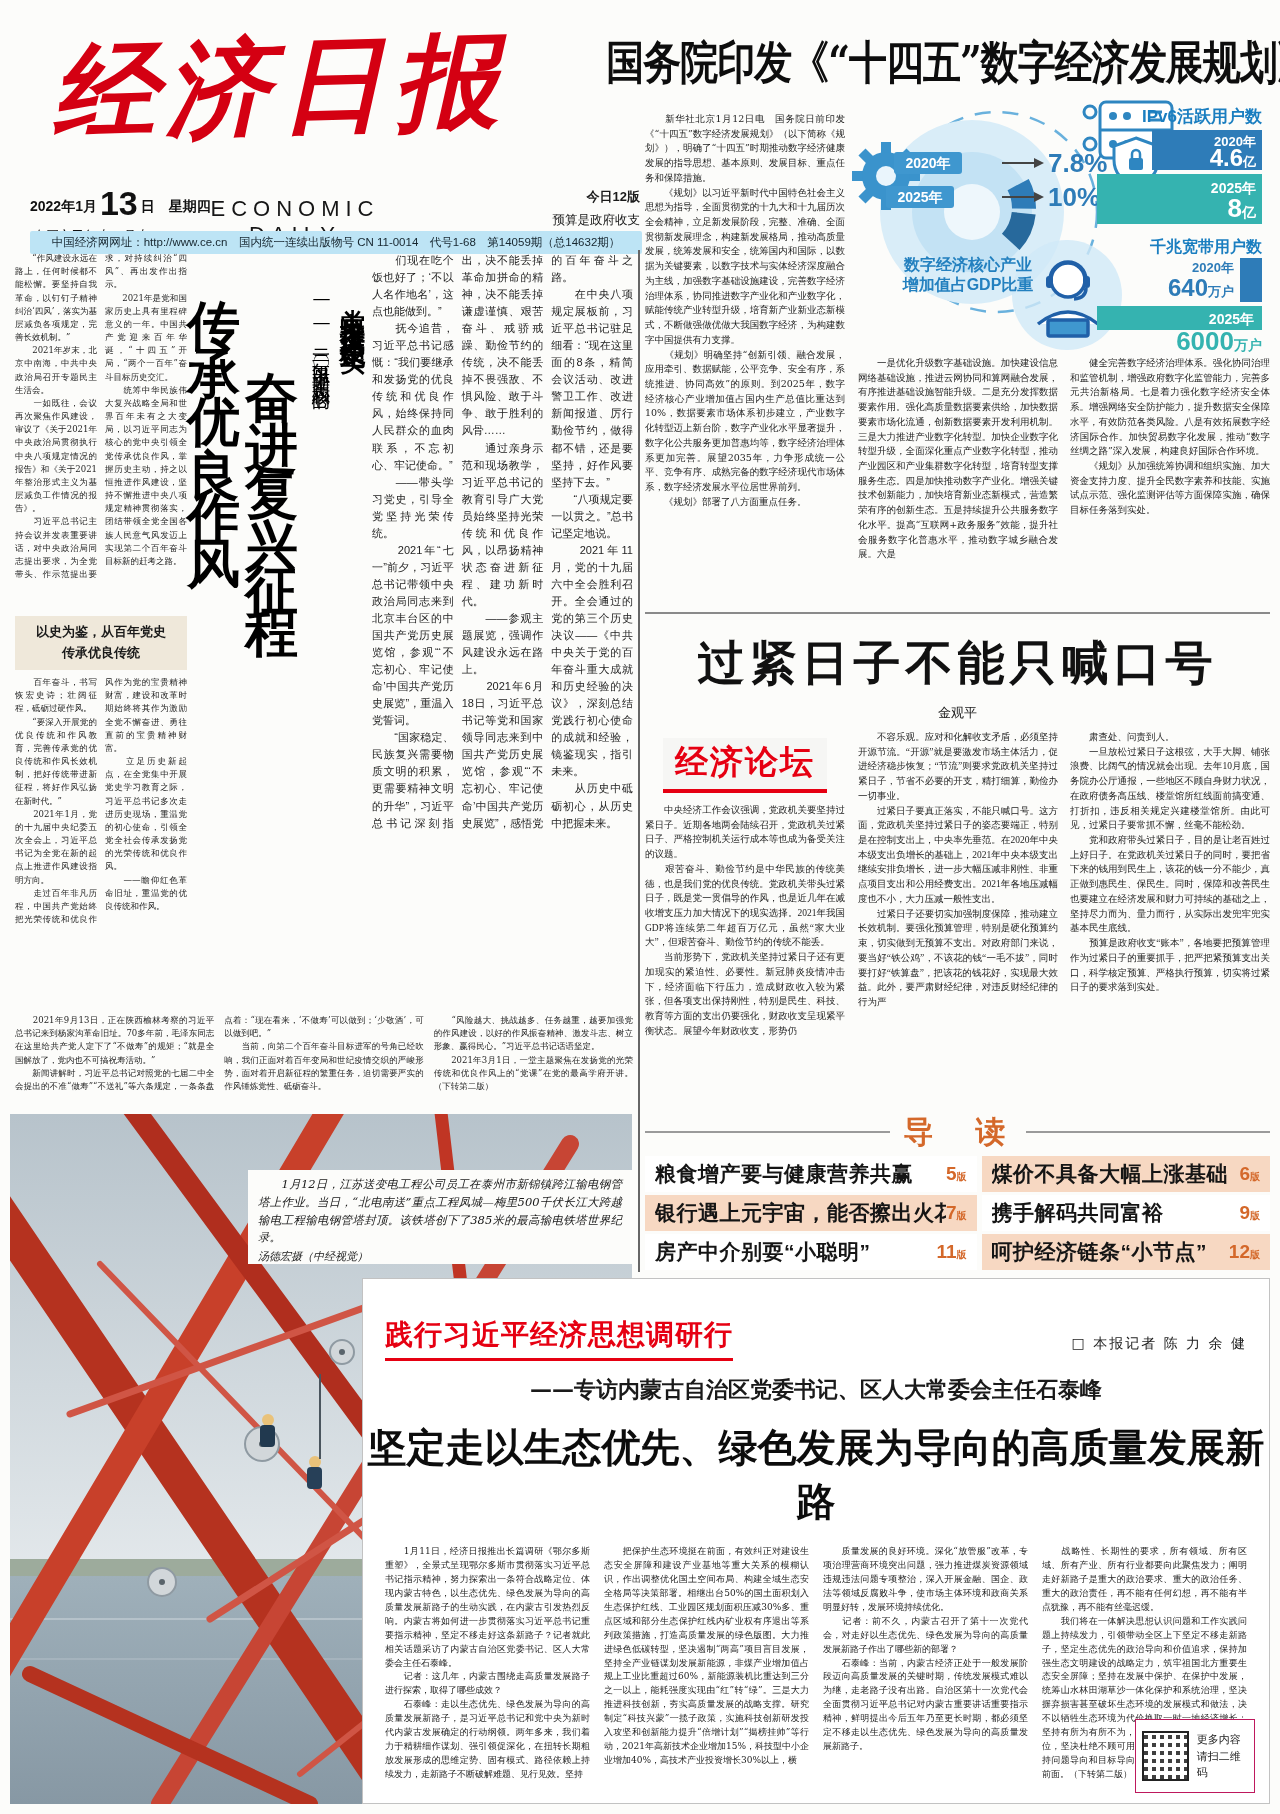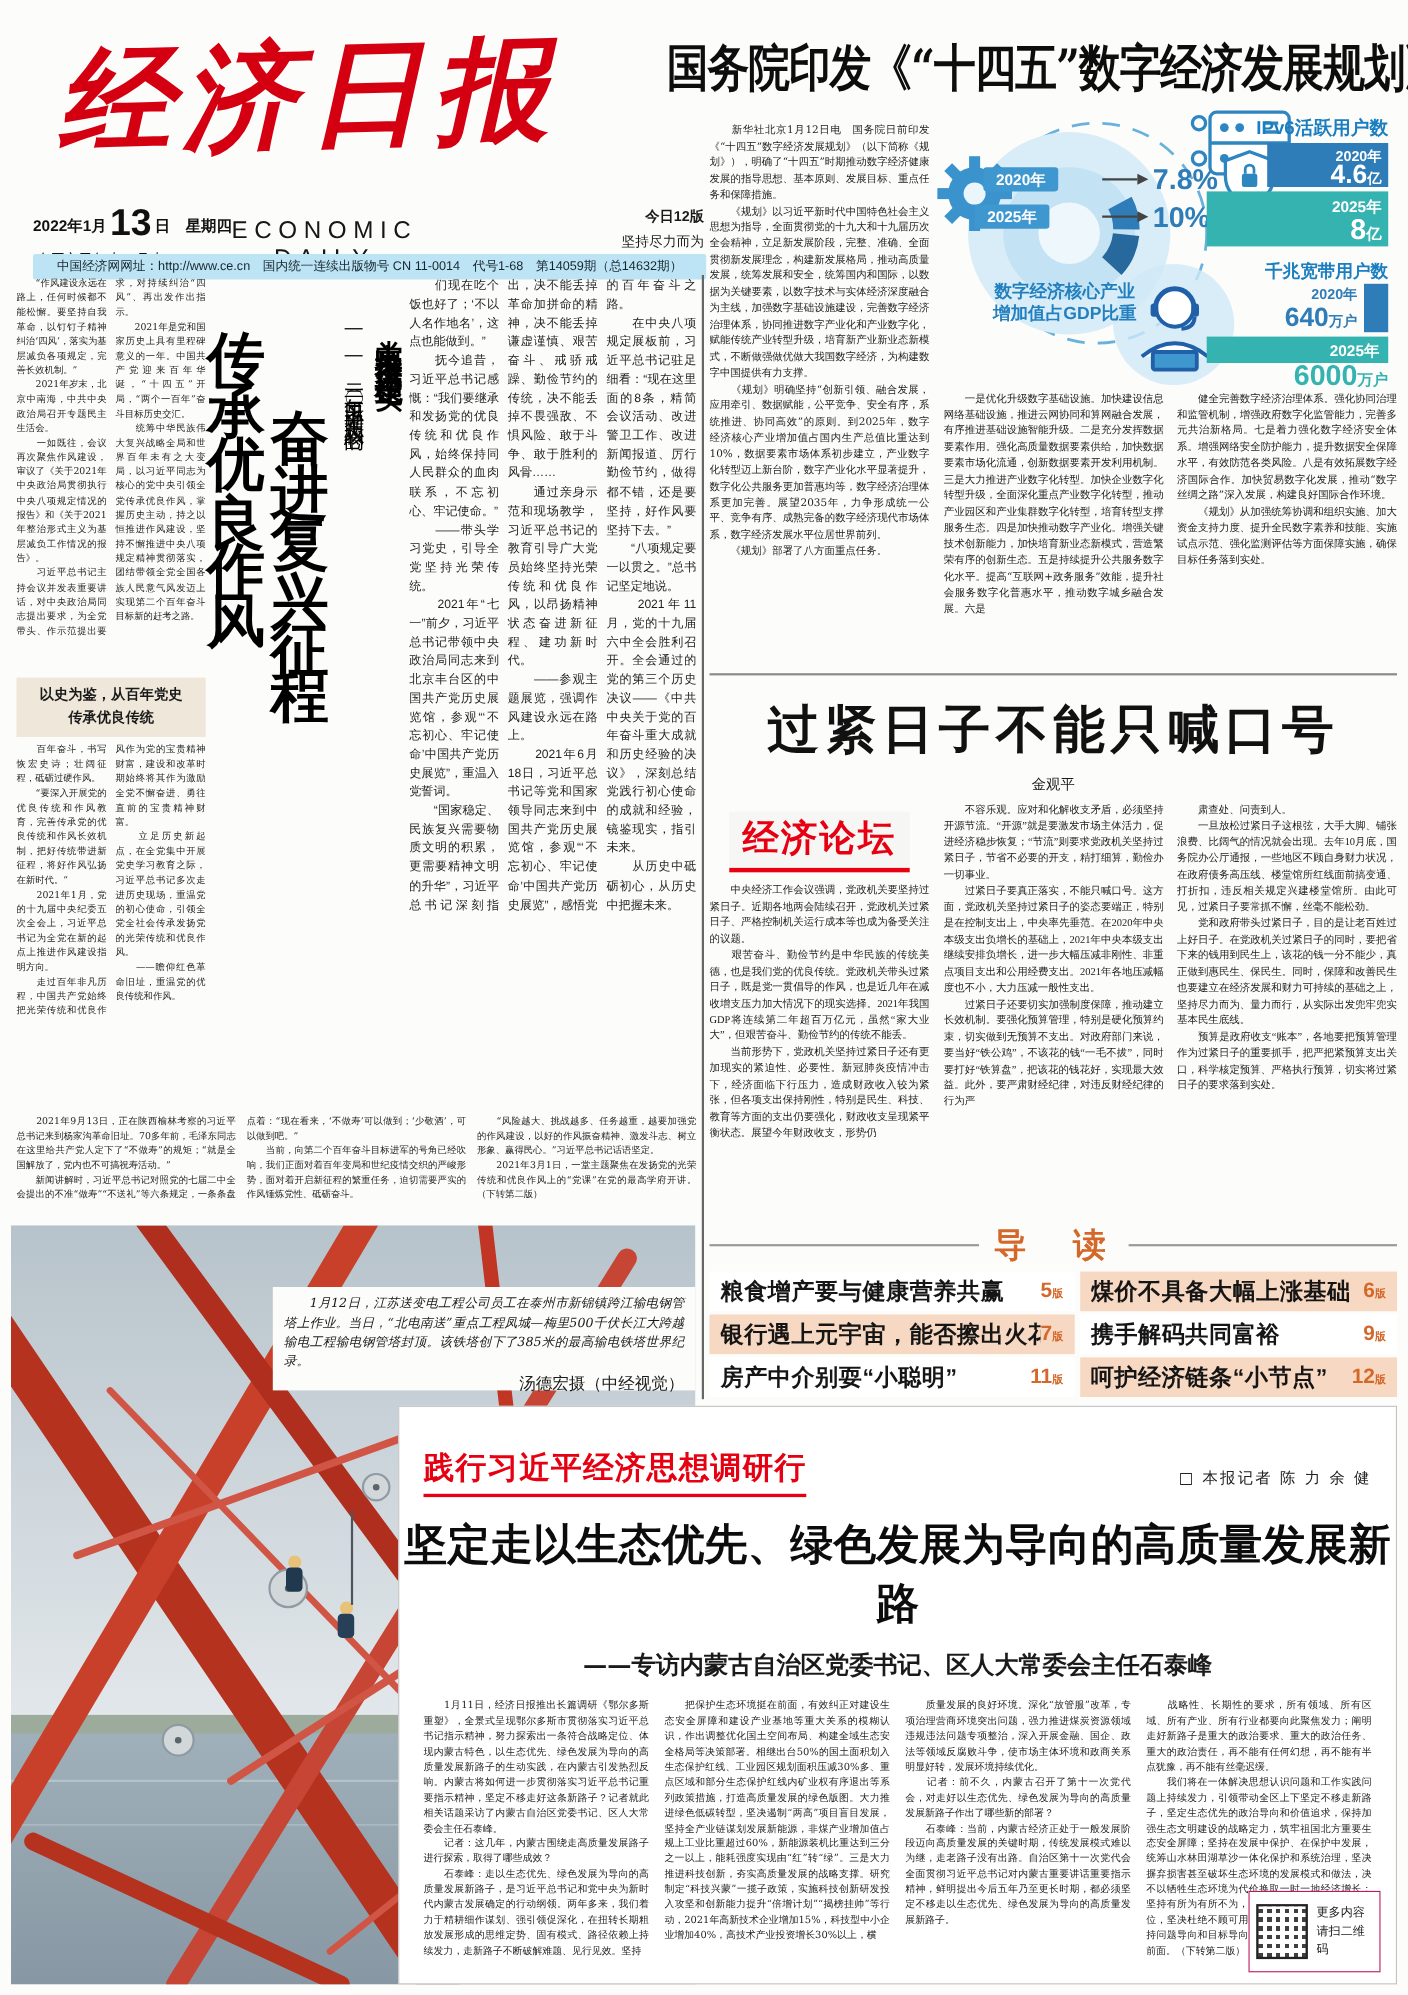--- a/index.html
+++ b/index.html
@@ -59,21 +59,21 @@
   #lg-title-left{padding-top:72px;}
   #lg-kicker{left:300px;top:288px;width:70px;height:680px;}
   #lg-kicker-main{font-weight:900;font-size:25px;letter-spacing:4px;line-height:34px;color:#000;}
   #lg-kicker-sub{font-size:18px;letter-spacing:3px;line-height:30px;color:#000;font-family:"DejaVu Serif",serif;}
   #lg-right{left:372px;top:252px;width:261px;height:756px;font-size:11px;column-count:3;column-gap:8px;font-family:Liberation Sans, sans-serif;}
   #lg-bottom{left:15px;top:1014px;width:618px;height:98px;font-size:8.5px;column-count:3;column-gap:10px;font-family:"DejaVu Serif",serif;}
   
   #photo{left:10px;top:1114px;width:622px;height:690px;overflow:hidden;background:#c3ccd2;}
   #caption-box{left:248px;top:1170px;width:384px;height:94px;background:#fcfcfa;z-index:5;padding:6px 10px;box-sizing:border-box;}
   #caption-text{font-size:11.5px;line-height:1.55;font-family:"DejaVu Serif",serif;font-style:italic;white-space:pre-wrap;text-align:justify;color:#191919;}
-  #caption-credit{text-align:right;font-size:15px;font-family:"DejaVu Serif",serif;margin-top:2px;}
+  #caption-credit{font-size:11px;font-family:"DejaVu Serif",serif;font-style:italic;margin-top:2px;}
   
   #iv-box{left:362px;top:1278px;width:908px;height:526px;background:#fff;border:1px solid #c2c2c2;z-index:6;box-sizing:border-box;}
   #iv-toprow{display:flex;justify-content:space-between;align-items:flex-end;padding:16px 22px 0 22px;}
   #iv-series{font-size:28px;font-weight:900;color:#e60012;border-bottom:3px solid #e60012;padding-bottom:4px;letter-spacing:1px;}
   #iv-reporters{font-size:14px;font-family:"DejaVu Serif",serif;color:#222;padding-bottom:8px;letter-spacing:2px;margin-top:40px;}
   #iv-headline{text-align:center;font-size:39px;font-weight:900;letter-spacing:0px;margin-top:16px;color:#0c0c0c;}
   #iv-subtitle{text-align:center;font-size:22px;font-weight:bold;font-family:"DejaVu Serif",serif;margin-top:14px;}
   #iv-cols{display:flex;gap:14px;margin:16px 22px 0 22px;}
   .iv-col{flex:1;height:330px;font-size:9px;font-family:"DejaVu Serif",serif;}
   #qr-box{position:absolute;right:14px;bottom:10px;width:120px;height:74px;border:1px solid #be185d;background:#fff;z-index:7;
@@ -88,21 +88,21 @@
 
 <div id="canvas">
 
   <div class="abs" id="logo">经济日报</div>
   <div class="abs" id="date-block">
     <span>2022年1月</span><span id="date-day">13</span><span>日　星期四</span>
     <div id="lunar">农历辛丑年十二月十一</div>
   </div>
   <div class="abs" id="english">ECONOMIC DAILY</div>
   <div class="abs" id="edition">今日12版</div>
-  <div class="abs" id="publisher">坚持尽力而为</div>
+  <div class="abs" id="publisher">预算是政府收支</div>
   <div class="abs" id="info-bar">中国经济网网址：http://www.ce.cn　国内统一连续出版物号 CN 11-0014　代号1-68　第14059期（总14632期）</div>
   <div class="abs" id="v-rule"></div>
 
   <div class="abs" id="de-headline">国务院印发《“十四五”数字经济发展规划》</div>
   <div class="abs body-text" id="de-col1">　　新华社北京1月12日电　国务院日前印发《“十四五”数字经济发展规划》（以下简称《规划》），明确了“十四五”时期推动数字经济健康发展的指导思想、基本原则、发展目标、重点任务和保障措施。
 　　《规划》以习近平新时代中国特色社会主义思想为指导，全面贯彻党的十九大和十九届历次全会精神，立足新发展阶段，完整、准确、全面贯彻新发展理念，构建新发展格局，推动高质量发展，统筹发展和安全，统筹国内和国际，以数据为关键要素，以数字技术与实体经济深度融合为主线，加强数字基础设施建设，完善数字经济治理体系，协同推进数字产业化和产业数字化，赋能传统产业转型升级，培育新产业新业态新模式，不断做强做优做大我国数字经济，为构建数字中国提供有力支撑。
 　　《规划》明确坚持“创新引领、融合发展，应用牵引、数据赋能，公平竞争、安全有序，系统推进、协同高效”的原则。到2025年，数字经济核心产业增加值占国内生产总值比重达到10%，数据要素市场体系初步建立，产业数字化转型迈上新台阶，数字产业化水平显著提升，数字化公共服务更加普惠均等，数字经济治理体系更加完善。展望2035年，力争形成统一公平、竞争有序、成熟完备的数字经济现代市场体系，数字经济发展水平位居世界前列。
 　　《规划》部署了八方面重点任务。</div>
 
   <div class="abs" id="infographic">
@@ -331,22 +331,22 @@
   <div class="abs" id="caption-box">
     <div id="caption-text">　　1月12日，江苏送变电工程公司员工在泰州市新锦镇跨江输电钢管塔上作业。当日，“北电南送”重点工程凤城—梅里500千伏长江大跨越输电工程输电钢管塔封顶。该铁塔创下了385米的最高输电铁塔世界纪录。</div>
     <div id="caption-credit">汤德宏摄（中经视觉）</div>
   </div>
 
   <div class="abs" id="iv-box">
     <div id="iv-toprow">
       <div id="iv-series">践行习近平经济思想调研行</div>
       <div id="iv-reporters">□ 本报记者 陈 力 余 健</div>
     </div>
+    <div id="iv-subtitle">——专访内蒙古自治区党委书记、区人大常委会主任石泰峰</div>
     <div id="iv-headline">坚定走以生态优先、绿色发展为导向的高质量发展新路</div>
-    <div id="iv-subtitle">——专访内蒙古自治区党委书记、区人大常委会主任石泰峰</div>
     <div id="iv-cols">
       <div class="iv-col body-text">　　1月11日，经济日报推出长篇调研《鄂尔多斯重塑》，全景式呈现鄂尔多斯市贯彻落实习近平总书记指示精神，努力探索出一条符合战略定位、体现内蒙古特色，以生态优先、绿色发展为导向的高质量发展新路子的生动实践，在内蒙古引发热烈反响。内蒙古将如何进一步贯彻落实习近平总书记重要指示精神，坚定不移走好这条新路子？记者就此相关话题采访了内蒙古自治区党委书记、区人大常委会主任石泰峰。
 　　记者：这几年，内蒙古围绕走高质量发展路子进行探索，取得了哪些成效？
 　　石泰峰：走以生态优先、绿色发展为导向的高质量发展新路子，是习近平总书记和党中央为新时代内蒙古发展确定的行动纲领。两年多来，我们着力于精耕细作谋划、强引领促深化，在扭转长期粗放发展形成的思维定势、固有模式、路径依赖上持续发力，走新路子不断破解难题、见行见效。坚持</div>
       <div class="iv-col body-text">　　把保护生态环境挺在前面，有效纠正对建设生态安全屏障和建设产业基地等重大关系的模糊认识，作出调整优化国土空间布局、构建全域生态安全格局等决策部署。相继出台50%的国土面积划入生态保护红线、工业园区规划面积压减30%多、重点区域和部分生态保护红线内矿业权有序退出等系列政策措施，打造高质量发展的绿色版图。大力推进绿色低碳转型，坚决遏制“两高”项目盲目发展，坚持全产业链谋划发展新能源，非煤产业增加值占规上工业比重超过60%，新能源装机比重达到三分之一以上，能耗强度实现由“红”转“绿”。三是大力推进科技创新，夯实高质量发展的战略支撑。研究制定“科技兴蒙”一揽子政策，实施科技创新研发投入攻坚和创新能力提升“倍增计划”“揭榜挂帅”等行动，2021年高新技术企业增加15%，科技型中小企业增加40%，高技术产业投资增长30%以上，横</div>
       <div class="iv-col body-text">　　质量发展的良好环境。深化“放管服”改革，专项治理营商环境突出问题，强力推进煤炭资源领域违规违法问题专项整治，深入开展金融、国企、政法等领域反腐败斗争，使市场主体环境和政商关系明显好转，发展环境持续优化。
 　　记者：前不久，内蒙古召开了第十一次党代会，对走好以生态优先、绿色发展为导向的高质量发展新路子作出了哪些新的部署？
 　　石泰峰：当前，内蒙古经济正处于一般发展阶段迈向高质量发展的关键时期，传统发展模式难以为继，走老路子没有出路。自治区第十一次党代会全面贯彻习近平总书记对内蒙古重要讲话重要指示精神，鲜明提出今后五年乃至更长时期，都必须坚定不移走以生态优先、绿色发展为导向的高质量发展新路子。</div>
       <div class="iv-col body-text">　　战略性、长期性的要求，所有领域、所有区域、所有产业、所有行业都要向此聚焦发力；阐明走好新路子是重大的政治要求、重大的政治任务、重大的政治责任，再不能有任何幻想，再不能有半点犹豫，再不能有丝毫迟缓。
 　　我们将在一体解决思想认识问题和工作实践问题上持续发力，引领带动全区上下坚定不移走新路子，坚定生态优先的政治导向和价值追求，保持加强生态文明建设的战略定力，筑牢祖国北方重要生态安全屏障；坚持在发展中保护、在保护中发展，统筹山水林田湖草沙一体化保护和系统治理，坚决摒弃损害甚至破坏生态环境的发展模式和做法，决不以牺牲生态环境为代价换取一时一地经济增长；坚持有所为有所不为，立足资源禀赋特点和战略定位，坚决杜绝不顾可用资源条件盲目上马项目，坚持问题导向和目标导向，坚决把生态环境保护挺在前面。（下转第二版）</div>

